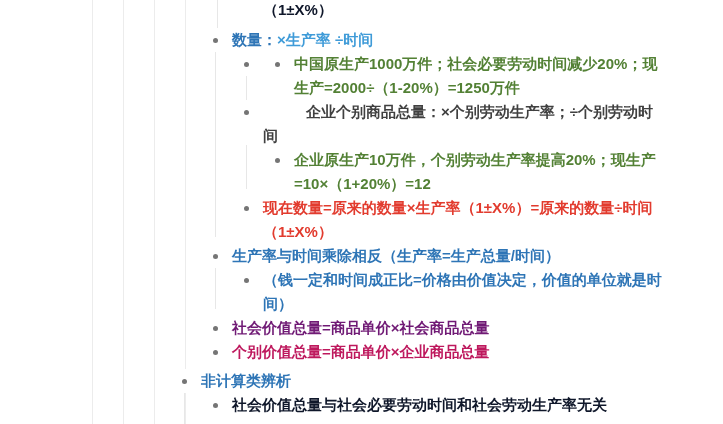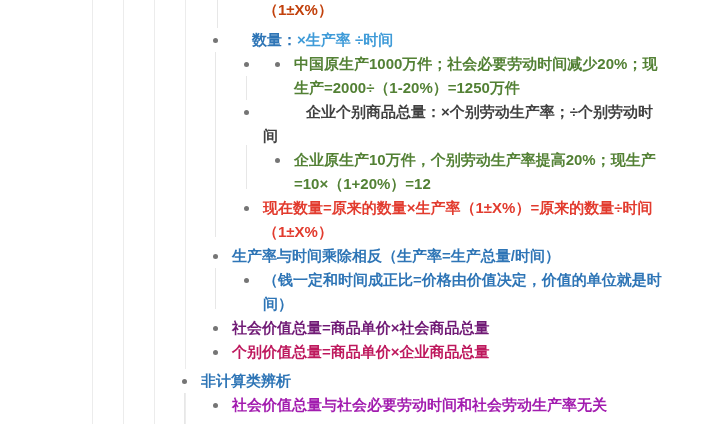--- a/index.html
+++ b/index.html
@@ -7,21 +7,21 @@
     position:relative;width:723px;height:424px;background:#ffffff;
     overflow:hidden;
     font-family:"Liberation Sans","DejaVu Sans",sans-serif;
     font-weight:bold;font-size:15px;line-height:24px;
   }
   .vline{position:absolute;width:1px;top:0;bottom:0;background:#ececec;}
   .vstub{position:absolute;width:1px;background:#e7e7e7;}
   .guide{position:absolute;width:1px;background:#e7e7e7;z-index:0;}
   #outline{position:absolute;top:-2px;left:0;width:723px;z-index:1;}
   .row{position:relative;}
-  .row.spaced6{margin-top:6px;padding-left:20px;}
+  .row.spaced6{margin-top:6px;}
   .row.spaced5{margin-top:5px;}
   .bullet-wrap{
     position:absolute;top:0;width:11px;height:24px;background:#ffffff;
     display:flex;align-items:center;justify-content:center;cursor:pointer;
     left:calc(var(--bx) - 5px);
   }
   .bullet-dot{width:5px;height:5px;border-radius:50%;background:#757575;}
   .node-text{margin-left:var(--tx);}
   .l0 .node-text{max-width:500px;}
   .l1 .node-text{max-width:470px;}
@@ -36,21 +36,21 @@
   <div class="vline" style="left:91.5px;"></div>
   <div class="vline" style="left:122.5px;"></div>
   <div class="vline" style="left:153.5px;"></div>
   <div class="vline" style="left:184.5px;"></div>
 
   <div class="vstub" style="left:216.5px;top:0;height:28px;"></div>
 
   <div id="outline">
       <div class="row l2" style="--bx: 246px; --tx: 263px;">
 
-    <div class="node-text"><span style="color: #c2410c; margin-top: 20px;">（1±X%）</span></div>
+    <div class="node-text"><span style="color: #0f172a; margin-top: 20px;">（1±X%）</span></div>
   </div>
       <div class="row l1 spaced6" style="--bx: 215px; --tx: 232px;">
     <span class="bullet-wrap">
       <span class="bullet-dot"></span>
     </span>
     <div class="node-text"><span style="color: rgb(46, 117, 182);">数量：</span><span style="color: rgb(63, 155, 216);">×生产率 ÷时间</span></div>
   </div>
       <div class="row l2" style="--bx: 246px; --tx: 263px;">
     <span class="bullet-wrap">
       <span class="bullet-dot"></span>
@@ -107,21 +107,21 @@
       <div class="row l0 spaced5" style="--bx: 184px; --tx: 201px;">
     <span class="bullet-wrap">
       <span class="bullet-dot"></span>
     </span>
     <div class="node-text"><span style="color: rgb(46, 117, 182);">非计算类辨析</span></div>
   </div>
       <div class="row l1" style="--bx: 215px; --tx: 232px;">
     <span class="bullet-wrap">
       <span class="bullet-dot"></span>
     </span>
-    <div class="node-text"><span style="color: #a21caf;">社会价值总量与社会必要劳动时间和社会劳动生产率无关</span></div>
+    <div class="node-text"><span style="color: #0f172a;">社会价值总量与社会必要劳动时间和社会劳动生产率无关</span></div>
   </div>
     </div>
 <div class="guide" style="left: 215px; top: 49px; height: 188px;"></div>
     <div class="guide" style="left: 246px; top: 73px; height: 44px;"></div>
     <div class="guide" style="left: 246px; top: 145px; height: 44px;"></div>
     <div class="guide" style="left: 215px; top: 265px; height: 44px;"></div>
     <div class="guide" style="left: 184px; top: 390px; height: 34px;"></div>
   </div>
 
 </body></html>

